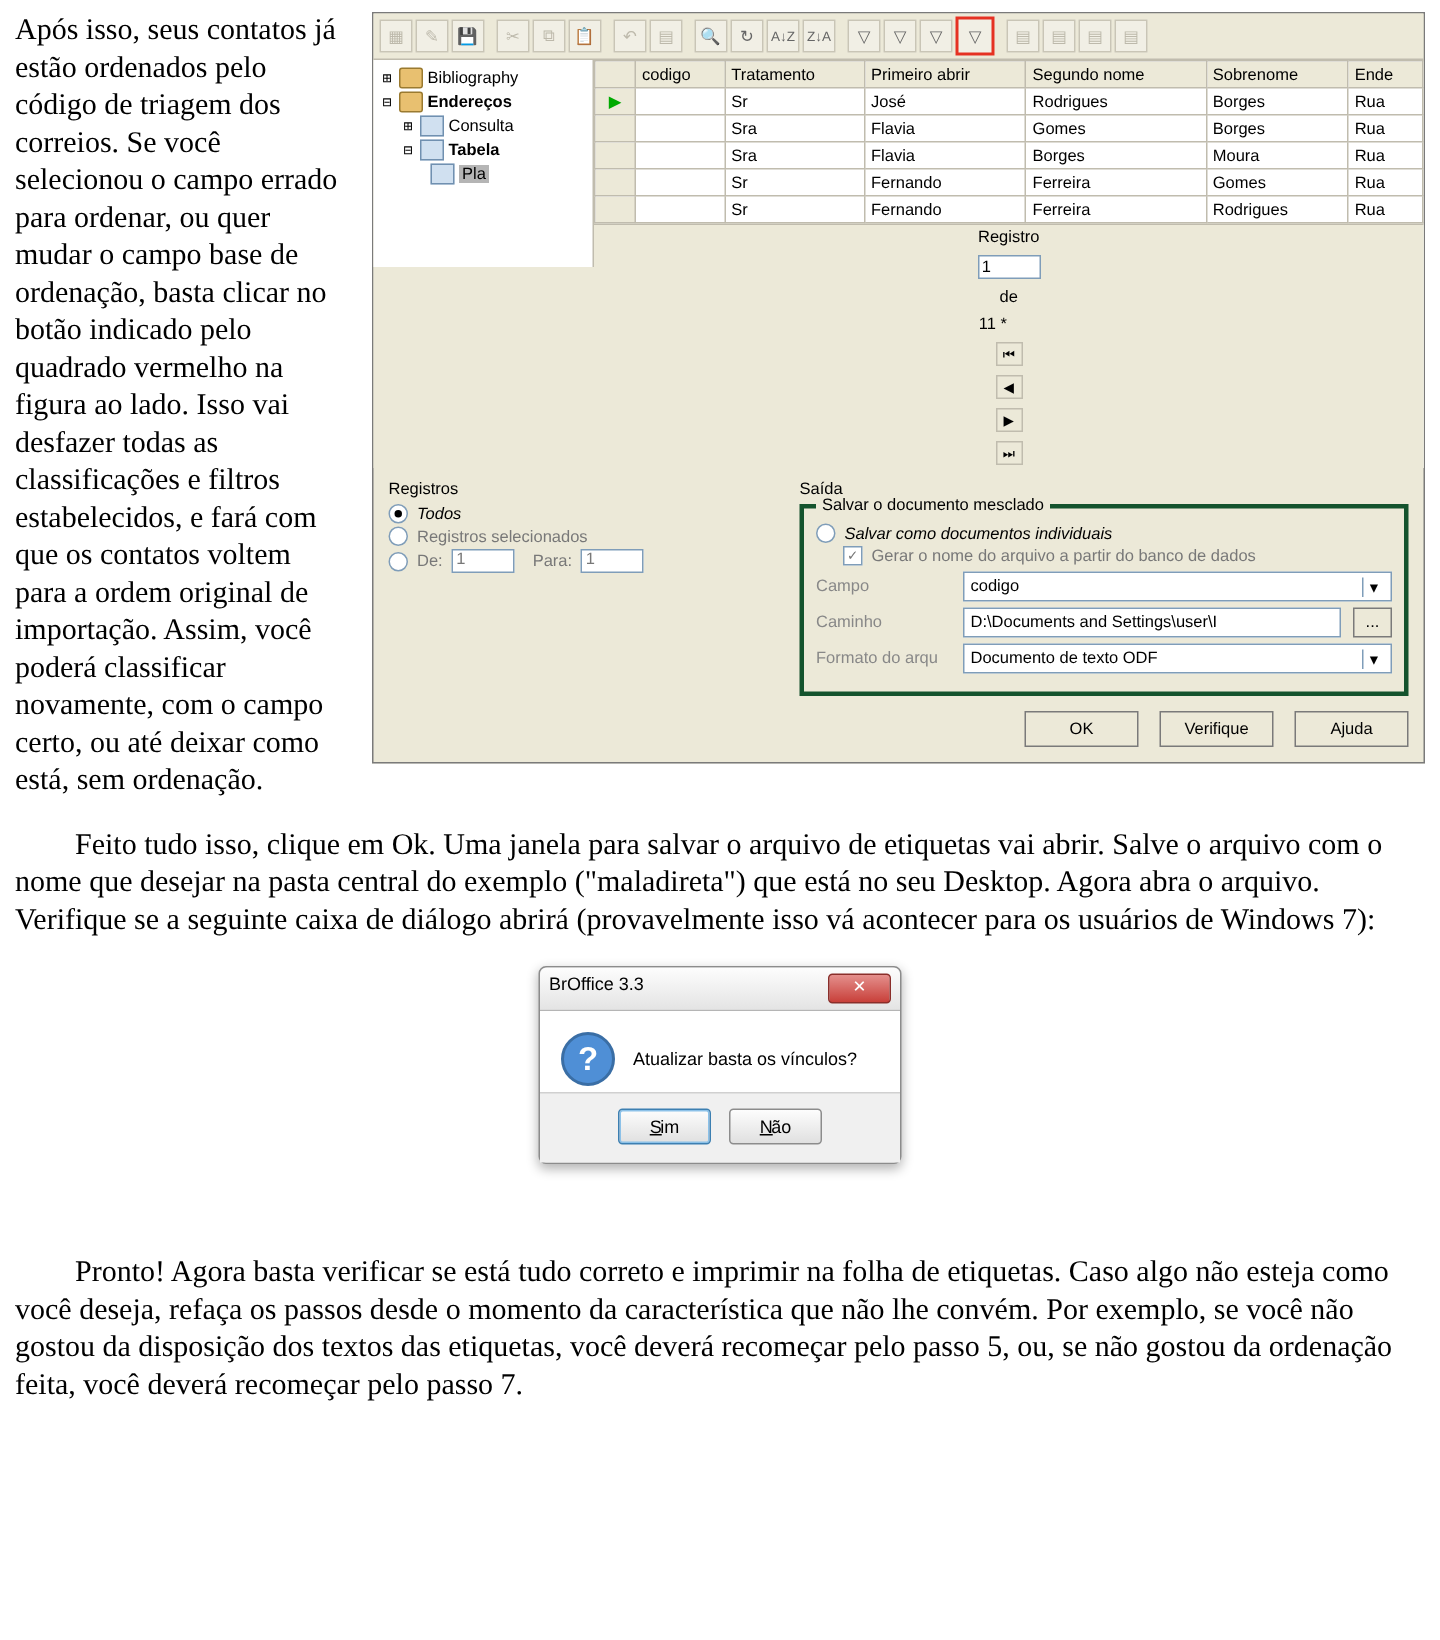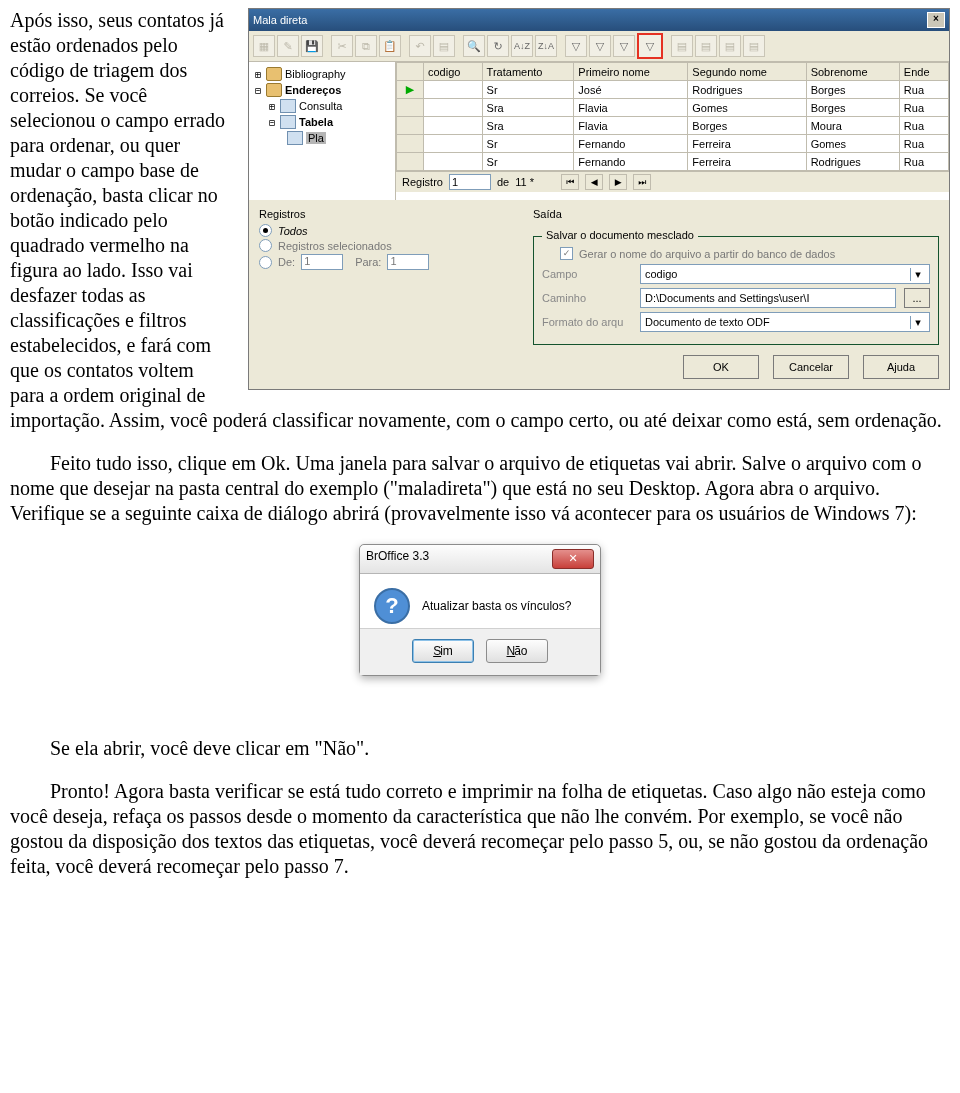--- a/index.html
+++ b/index.html
@@ -22,33 +22,33 @@
 .tree .node .exp { width:10px; text-align:center; font-family:monospace; font-size:10px;}
 .tree .sel { background:#b5b5b5; color:#000; padding:0 2px;}
 .tree .ico { width:14px; height:12px; display:inline-block;}
 .ico.db { background:#e8c070; border:1px solid #9a7a30; border-radius:2px;}
 .ico.tbl { background:#d0e0f0; border:1px solid #7090b0;}
 .gridwrap { flex:1; background:#fff;}
 table.grid { border-collapse:collapse; width:100%; font-size:11px;}
 table.grid th, table.grid td { border:1px solid #c0bcae; padding:1px 4px; text-align:left; background:#fff; height:15px; white-space:nowrap; overflow:hidden;}
 table.grid th { background:#ece9d8; font-weight:normal;}
 table.grid tr td:first-child { background:#ece9d8; width:18px; text-align:center;}
-.recnav { background:#ece9d8; border-top:1px solid #c0bcae; padding:2px 6px; display:flex; align-items:center; gap:6px; font-size:11px;}
+.recnav { background:#ece9d8; border-top:1px solid #c0bcae; padding:2px 6px; display:flex; align-items:center; gap:6px; font-size:11px;flex-direction:column;}
 .recnav input { width:36px; height:14px; font-size:11px; border:1px solid #7f9db9; padding:0 2px;}
 .navbtn { width:16px; height:14px; border:1px solid #c0bcae; background:#ece9d8; font-size:9px; display:flex; align-items:center; justify-content:center;}
 .lower { padding:8px 10px 10px 10px;}
 .lower .cols { display:flex; gap:24px;}
 .grp { font-size:11px;}
 .grp .ttl { margin-bottom:4px;}
 .radio, .check { display:flex; align-items:center; gap:6px; margin:2px 0; color:#787878;}
 .radio.active, .check.active { color:#000;font-style:italic;}
 .radio .dot { width:11px; height:11px; border:1px solid #7f9db9; border-radius:50%; display:flex; align-items:center; justify-content:center; background:#fff;}
 .radio.sel .dot::after { content:""; width:5px; height:5px; background:#000; border-radius:50%; display:block;}
 .check .box { width:11px; height:11px; border:1px solid #7f9db9; background:#fff; font-size:9px; line-height:10px; text-align:center;}
-.frm { border:1px solid #14532d; padding:8px 8px 8px 8px; margin-top:16px; position:relative;}
+.frm { border:3px solid #14532d; padding:8px 8px 8px 8px; margin-top:4px; position:relative;}
 .frm .cap { position:absolute; top:-8px; left:8px; background:#ece9d8; padding:0 4px; font-size:11px;}
 .row { display:flex; align-items:center; gap:8px; margin:4px 0;}
 .row label { width:90px; color:#888; font-size:11px;}
 .row .inp { flex:1; height:18px; border:1px solid #7f9db9; background:#fff; font-size:11px; padding:0 4px; display:flex; align-items:center; overflow:hidden; white-space:nowrap;}
 .row .dd { width:14px; text-align:center; border-left:1px solid #7f9db9; margin-left:auto; color:#000;}
 .btns { display:flex; gap:14px; justify-content:flex-end; padding-top:10px;}
 .btn { min-width:74px; height:22px; border:1px solid #7a7a7a; background:#ece9d8; font-size:11px; display:flex; align-items:center; justify-content:center;}
 .center { display:flex; justify-content:center; margin:10px 0 60px 0;}
 .msgdlg { width:240px; font-family:"Segoe UI",Tahoma,sans-serif; font-size:12px; background:#f0f0f0; border:1px solid #8c8c8c; border-radius:5px; box-shadow:0 3px 8px rgba(0,0,0,.3);}
 .msgdlg .tb { display:flex; background:linear-gradient(#fdfdfd,#e4e4e4); border-bottom:1px solid #b5b5b5; padding:4px 6px; border-radius:5px 5px 0 0;}
@@ -60,24 +60,20 @@
 .msgdlg .bts .b.def { border:1px solid #3c7fb1; box-shadow:0 0 0 1px #8cc1e8 inset;}
 .smallinp { width:36px; height:14px; border:1px solid #7f9db9; background:#fff; font-size:11px; padding:0 2px;}
 </style>
 </head>
 <body>
 
 <div class="page">
  <div class="wrap">
   <div class="shot1">
    <div class="dlg">
-    <div class="titlebar">
-      <span>Mala direta</span>
-      <div class="close">×</div>
-    </div>
     <div class="toolbar">
       <div class="tbtn dis">▦</div>
       <div class="tbtn dis">✎</div>
       <div class="tbtn dis">💾</div>
       <div class="sep"></div>
       <div class="tbtn dis">✂</div>
       <div class="tbtn dis">⧉</div>
       <div class="tbtn dis">📋</div>
       <div class="sep"></div>
       <div class="tbtn dis">↶</div>
@@ -125,21 +121,21 @@
                 <span class="sel">Pla</span>
               </div>
      </div>
      <div class="gridwrap">
       <table class="grid">
        <tbody>
                   <tr>
         <th></th>
         <th>codigo</th>
         <th>Tratamento</th>
-        <th>Primeiro nome</th>
+        <th>Primeiro abrir</th>
         <th>Segundo nome</th>
         <th>Sobrenome</th>
         <th>Ende</th>
        </tr>
        <tr>
                     <td style="color:#0a0;">▶</td>
                     <td></td>
                     <td>Sr</td>
                     <td>José</td>
                     <td>Rodrigues</td>
@@ -213,20 +209,24 @@
                   <span>De:</span>
           <span class="smallinp">1</span>
           <span style="margin-left:6px;">Para:</span>
           <span class="smallinp">1</span>
         </div>
       </div>
       <div class="grp" style="flex:1;">
         <div class="ttl">Saída</div>
         <div class="frm">
           <span class="cap">Salvar o documento mesclado</span>
+          <div class="radio active">
+                    <span class="dot"></span>
+                    <span>Salvar como documentos individuais</span>
+                  </div>
           <div class="check" style="margin-left:18px;">
                     <span class="box">✓</span>
                     <span>Gerar o nome do arquivo a partir do banco de dados</span>
                   </div>
           <div class="row">
                     <label>Campo</label>
                     <div class="inp">
                       <span>codigo</span>
                       <span class="dd">▾</span>
                     </div>
@@ -243,21 +243,21 @@
                     <div class="inp">
                       <span>Documento de texto ODF</span>
                       <span class="dd">▾</span>
                     </div>
                   </div>
         </div>
       </div>
      </div>
      <div class="btns">
        <div class="btn">OK</div>
-       <div class="btn">Cancelar</div>
+       <div class="btn">Verifique</div>
        <div class="btn">Ajuda</div>
      </div>
     </div>
    </div>
   </div>
 
   <p>Após isso, seus contatos já estão ordenados pelo código de triagem dos correios. Se você selecionou o campo errado para ordenar, ou quer mudar o campo base de ordenação, basta clicar no botão indicado pelo quadrado vermelho na figura ao lado. Isso vai desfazer todas as classificações e filtros estabelecidos, e fará com que os contatos voltem para a ordem original de importação. Assim, você poderá classificar novamente, com o campo certo, ou até deixar como está, sem ordenação.</p>
  </div>
 
  <p class="indent">Feito tudo isso, clique em Ok. Uma janela para salvar o arquivo de etiquetas vai abrir. Salve o arquivo com o nome que desejar na pasta central do exemplo ("maladireta") que está no seu Desktop. Agora abra o arquivo. Verifique se a seguinte caixa de diálogo abrirá (provavelmente isso vá acontecer para os usuários de Windows 7):</p>
@@ -278,15 +278,14 @@
             <span style="margin-left:-1px;">im</span>
           </div>
      <div class="b">
             <u>N</u>
             <span style="margin-left:-1px;">ão</span>
           </div>
    </div>
   </div>
  </div>
 
- <p class="indent">Se ela abrir, você deve clicar em "Não".</p>
  <p class="indent">Pronto! Agora basta verificar se está tudo correto e imprimir na folha de etiquetas. Caso algo não esteja como você deseja, refaça os passos desde o momento da característica que não lhe convém. Por exemplo, se você não gostou da disposição dos textos das etiquetas, você deverá recomeçar pelo passo 5, ou, se não gostou da ordenação feita, você deverá recomeçar pelo passo 7.</p>
 </div>
 
 </body></html>

